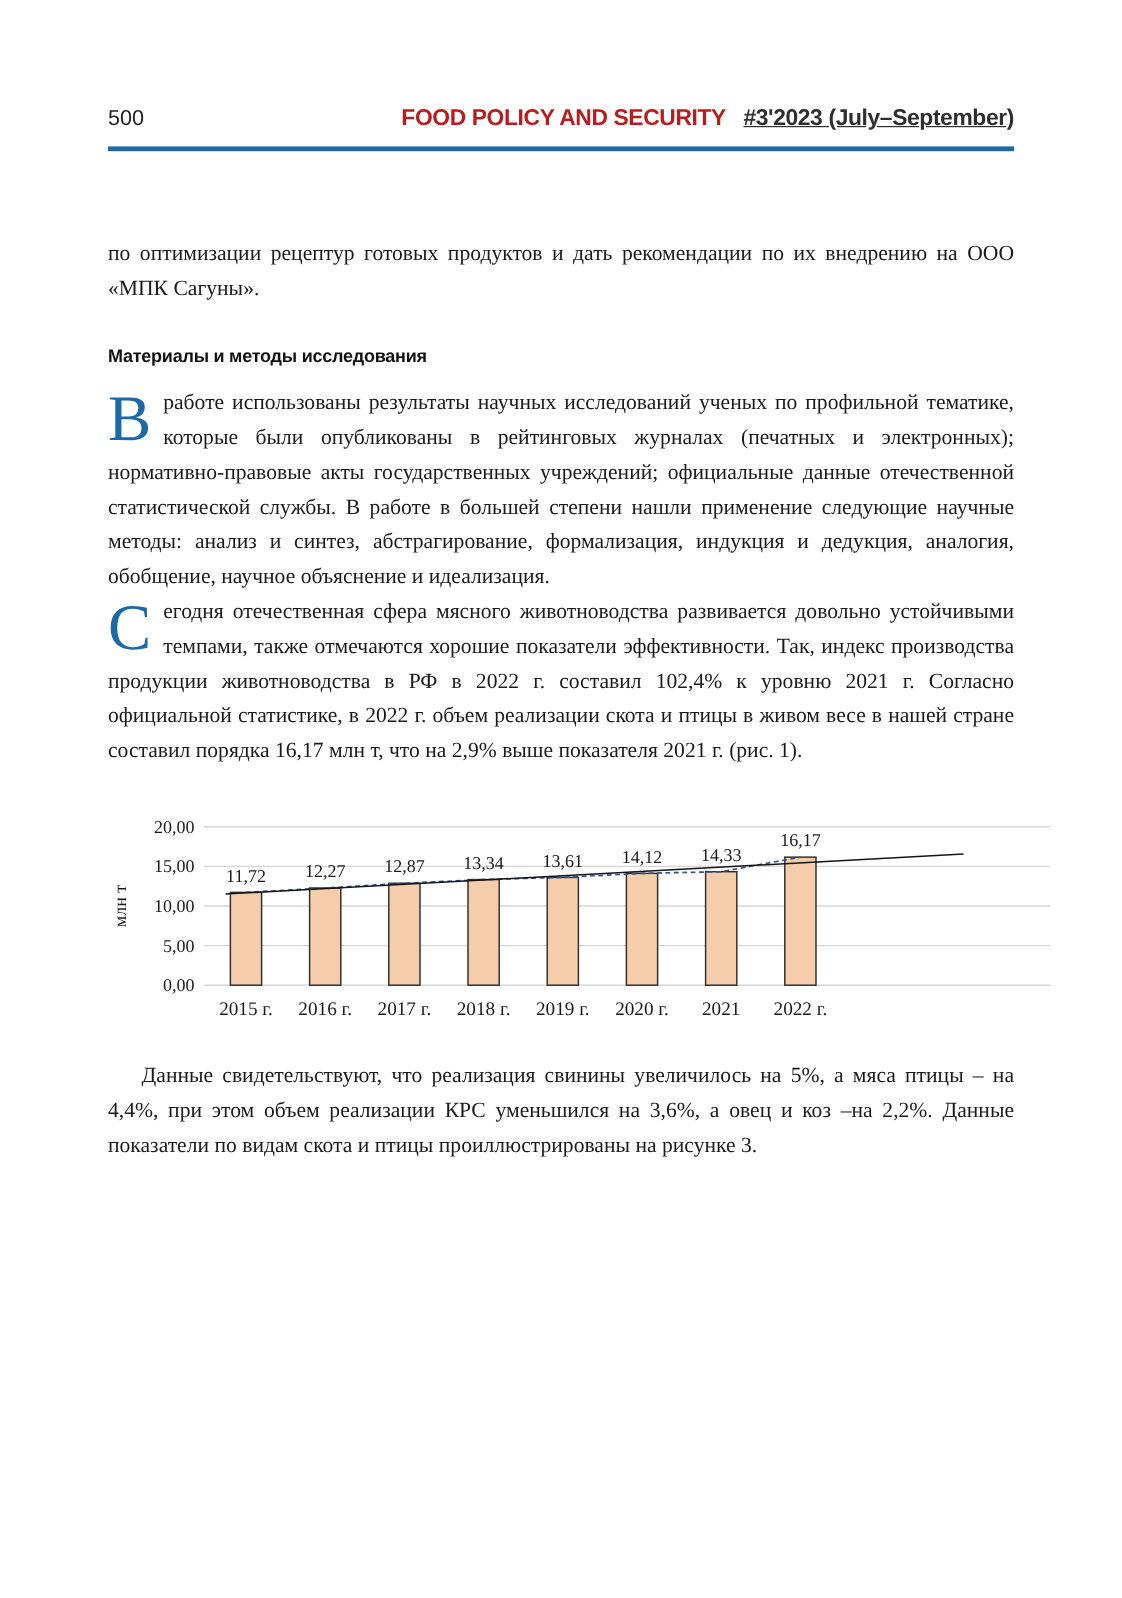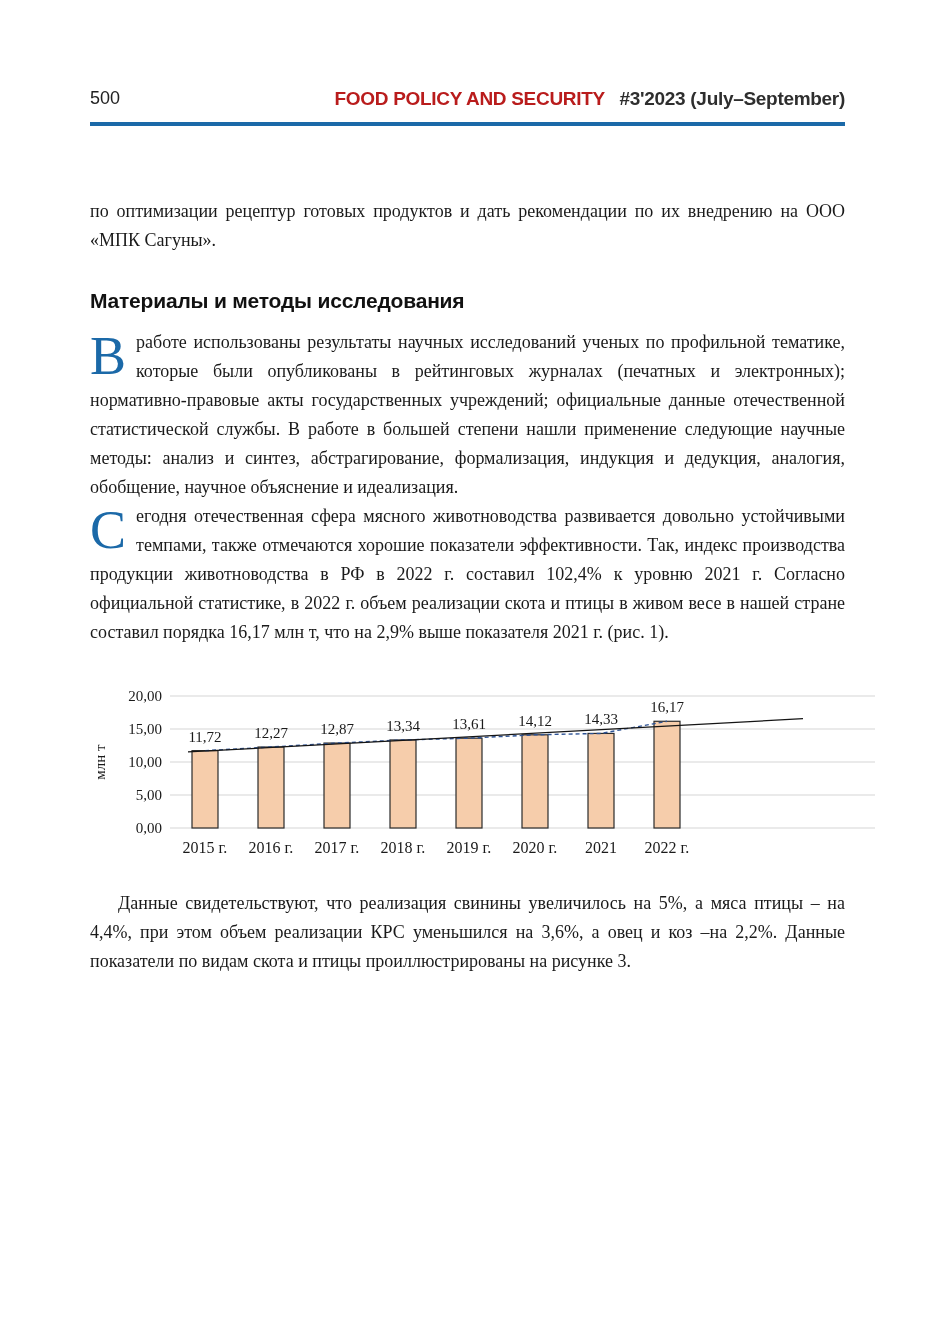--- a/index.html
+++ b/index.html
@@ -4,26 +4,26 @@
 <style>
   html,body{margin:0;padding:0;background:#ffffff;}
   body{width:935px;height:1332px;overflow:hidden;font-family:"Liberation Serif",serif;color:#1a1a1a;}
   .page{padding:88px 90px 0 90px;width:755px;}
 
   .header-row{display:flex;justify-content:space-between;
     font-family:"Liberation Sans",sans-serif;}
   .page-num{font-size:18px;color:#222;}
   .journal-line{font-size:19px;font-weight:bold;letter-spacing:-0.3px;white-space:nowrap;}
   .journal-title{color:#b91c1c;}
-  .issue{color:#2e2e2e;margin-left:10px;}
+  .issue{color:#2e2e2e;margin-left:10px;text-decoration:underline;}
   .rule{height:3.5px;background:#1B69A8;margin-top:12px;}
 
   .body-par{font-size:18px;line-height:29px;text-align:justify;margin:0;}
   .intro{margin-top:71px;}
-  h2.section{font-family:"Liberation Sans",sans-serif;font-size:21px;font-weight:bold;
+  h2.section{font-family:"Liberation Sans",sans-serif;font-size:15px;font-weight:bold;
     letter-spacing:-0.2px;color:#111;margin:34px 0 15px 0;}
   h2.results{margin-top:22px;}
   .dropcap{float:left;font-size:54px;line-height:46px;padding:5px 10px 0 0;color:#1B69A8;}
 
   .fig-wrap{margin:24px 0 0 -5px;}
   .fig-wrap svg{display:block;}
   figure{margin:0;}
   figcaption{text-align:center;font-size:17px;line-height:26px;margin:13px 0 0 70px;color:#1a1a1a;}
   .cap-bold{font-weight:bold;}
   .cap-italic{font-style:italic;}

